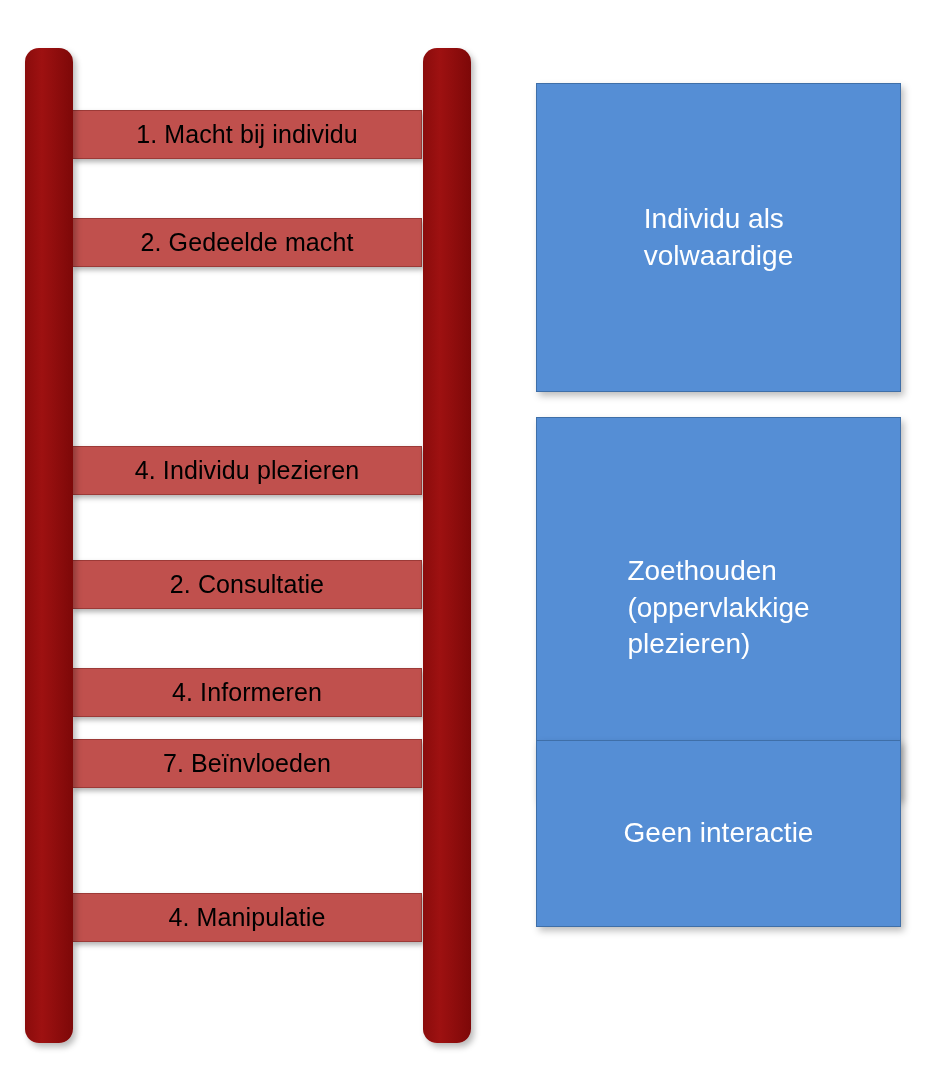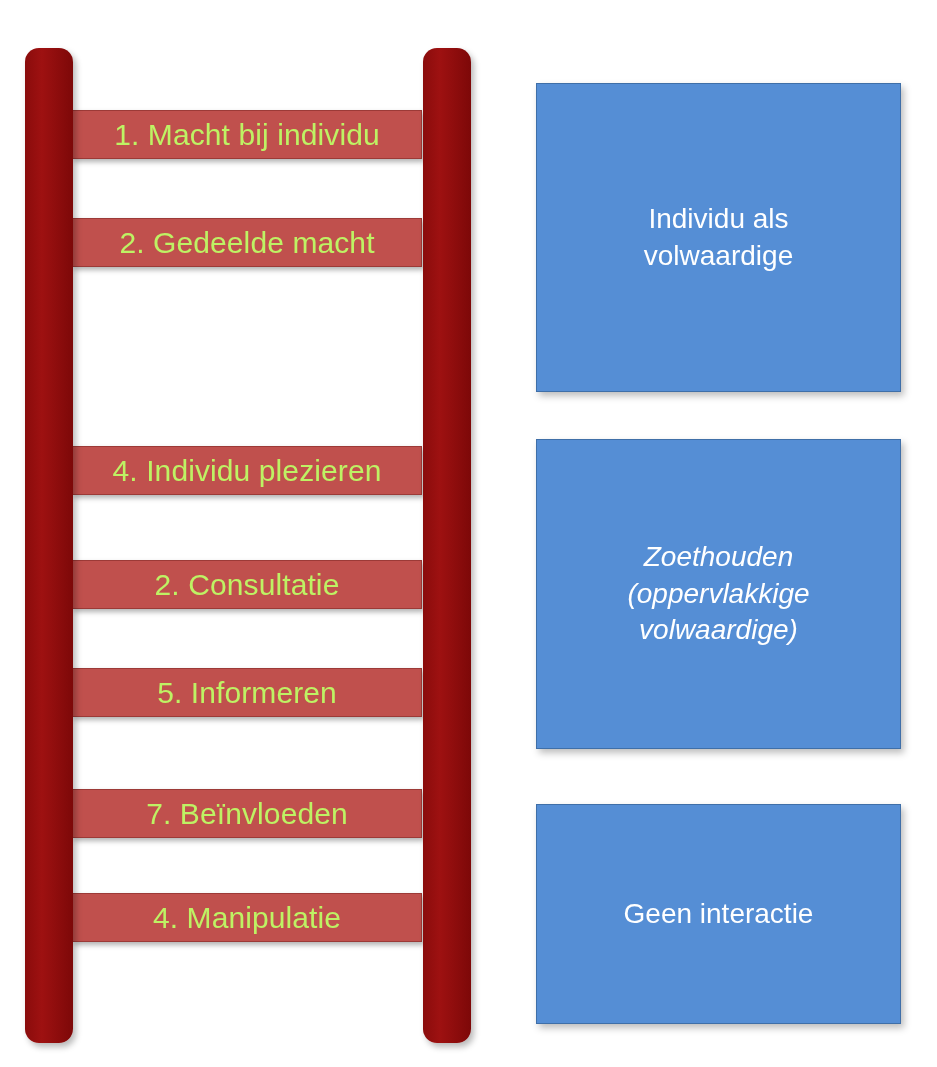--- a/index.html
+++ b/index.html
@@ -46,52 +46,52 @@
     background: #c0504d;
     border: 1px solid #9c3a37;
     box-sizing: border-box;
     box-shadow: 2px 3px 5px rgba(0,0,0,0.30);
     z-index: 2;
     display: flex;
     align-items: center;
     justify-content: center;
   }
   .rung-label {
-    color: #bef264;
-    font-size: 30px;
+    color: #000000;
+    font-size: 25px;
     line-height: 1;
     white-space: nowrap;
     letter-spacing: 0.1px;
   }
 
   
   .blue-box {
     position: absolute;
     left: 536px;
     width: 365px;
     background: #558ed5;
     border: 1px solid #3f6fa8;
     box-sizing: border-box;
     box-shadow: 3px 4px 7px rgba(0,0,0,0.26);
     display: flex;
     align-items: center;
     justify-content: center;
-    text-align: center;
+    text-align: left;
     z-index: 2;
   }
   .blue-text {
     color: #ffffff;
     font-size: 28px;
     line-height: 1.32;
     padding: 0 16px;
   }
 
   #blue-box-1 { top: 83px;  height: 309px; }
-  #blue-box-2 { top: 439px; height: 310px; font-style: italic; }
-  #blue-box-3 { top: 804px; height: 220px; }
+  #blue-box-2 { top: 417px; height: 382px; }
+  #blue-box-3 { top: 740px; height: 187px; }
 </style>
 </head>
 <body>
 
 <div id="canvas">
 
   <div class="ladder-rail" id="rail-left"></div>
   <div class="ladder-rail" id="rail-right"></div>
 
   <div class="rung" id="rung-1" style="top:110px">
@@ -100,41 +100,41 @@
   <div class="rung" id="rung-2" style="top:218px">
     <span class="rung-label">2. Gedeelde macht</span>
   </div>
   <div class="rung" id="rung-4" style="top:446px">
     <span class="rung-label">4. Individu plezieren</span>
   </div>
   <div class="rung" id="rung-5" style="top:560px">
     <span class="rung-label">2. Consultatie</span>
   </div>
   <div class="rung" id="rung-6" style="top:668px">
-    <span class="rung-label">5. Informeren</span>
+    <span class="rung-label">4. Informeren</span>
   </div>
-  <div class="rung" id="rung-7" style="top:789px">
+  <div class="rung" id="rung-7" style="top:739px">
     <span class="rung-label">7. Beïnvloeden</span>
   </div>
   <div class="rung" id="rung-8" style="top:893px">
     <span class="rung-label">4. Manipulatie</span>
   </div>
 
   <div class="blue-box" id="blue-box-1">
     <div class="blue-text">
       <span>Individu als</span><br>
       <span>volwaardige</span><br>
     </div>
   </div>
 
   <div class="blue-box" id="blue-box-2">
     <div class="blue-text">
       <span>Zoethouden</span><br>
       <span>(oppervlakkige</span><br>
-      <span>volwaardige)</span>
+      <span>plezieren)</span>
     </div>
   </div>
 
   <div class="blue-box" id="blue-box-3">
     <div class="blue-text">
       <span>Geen  interactie</span><br>
     </div>
   </div>
 
 </div>

